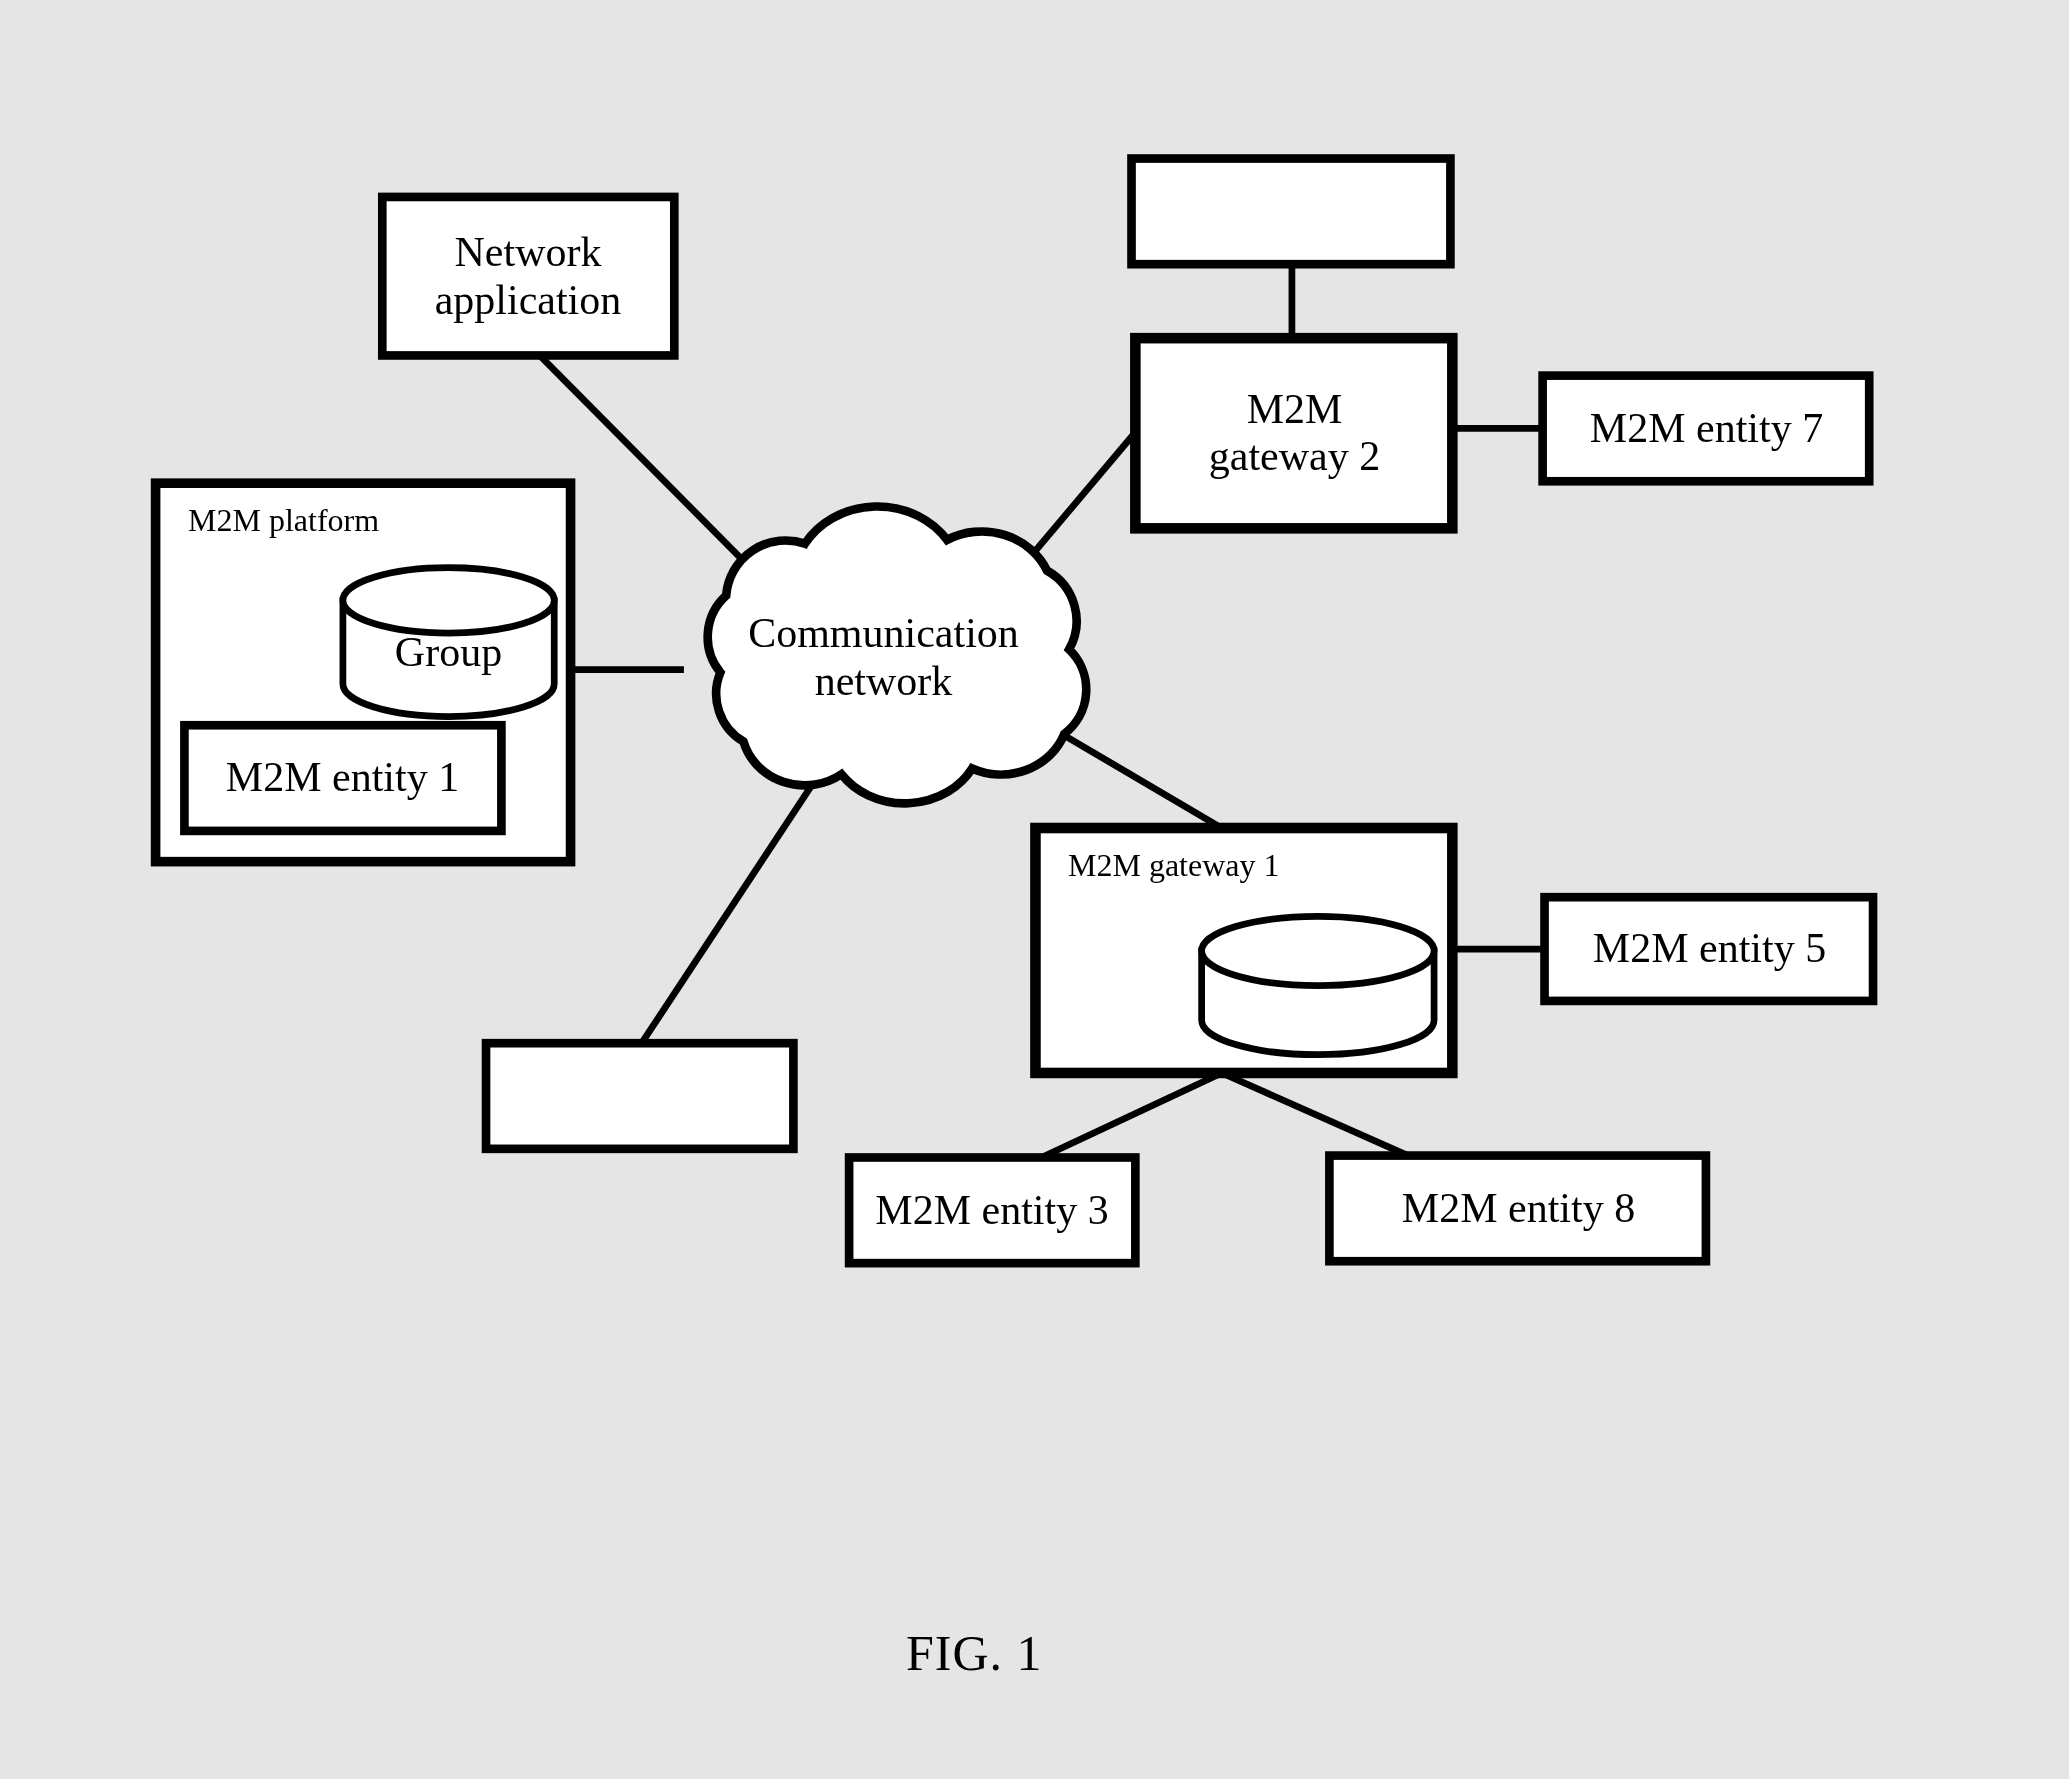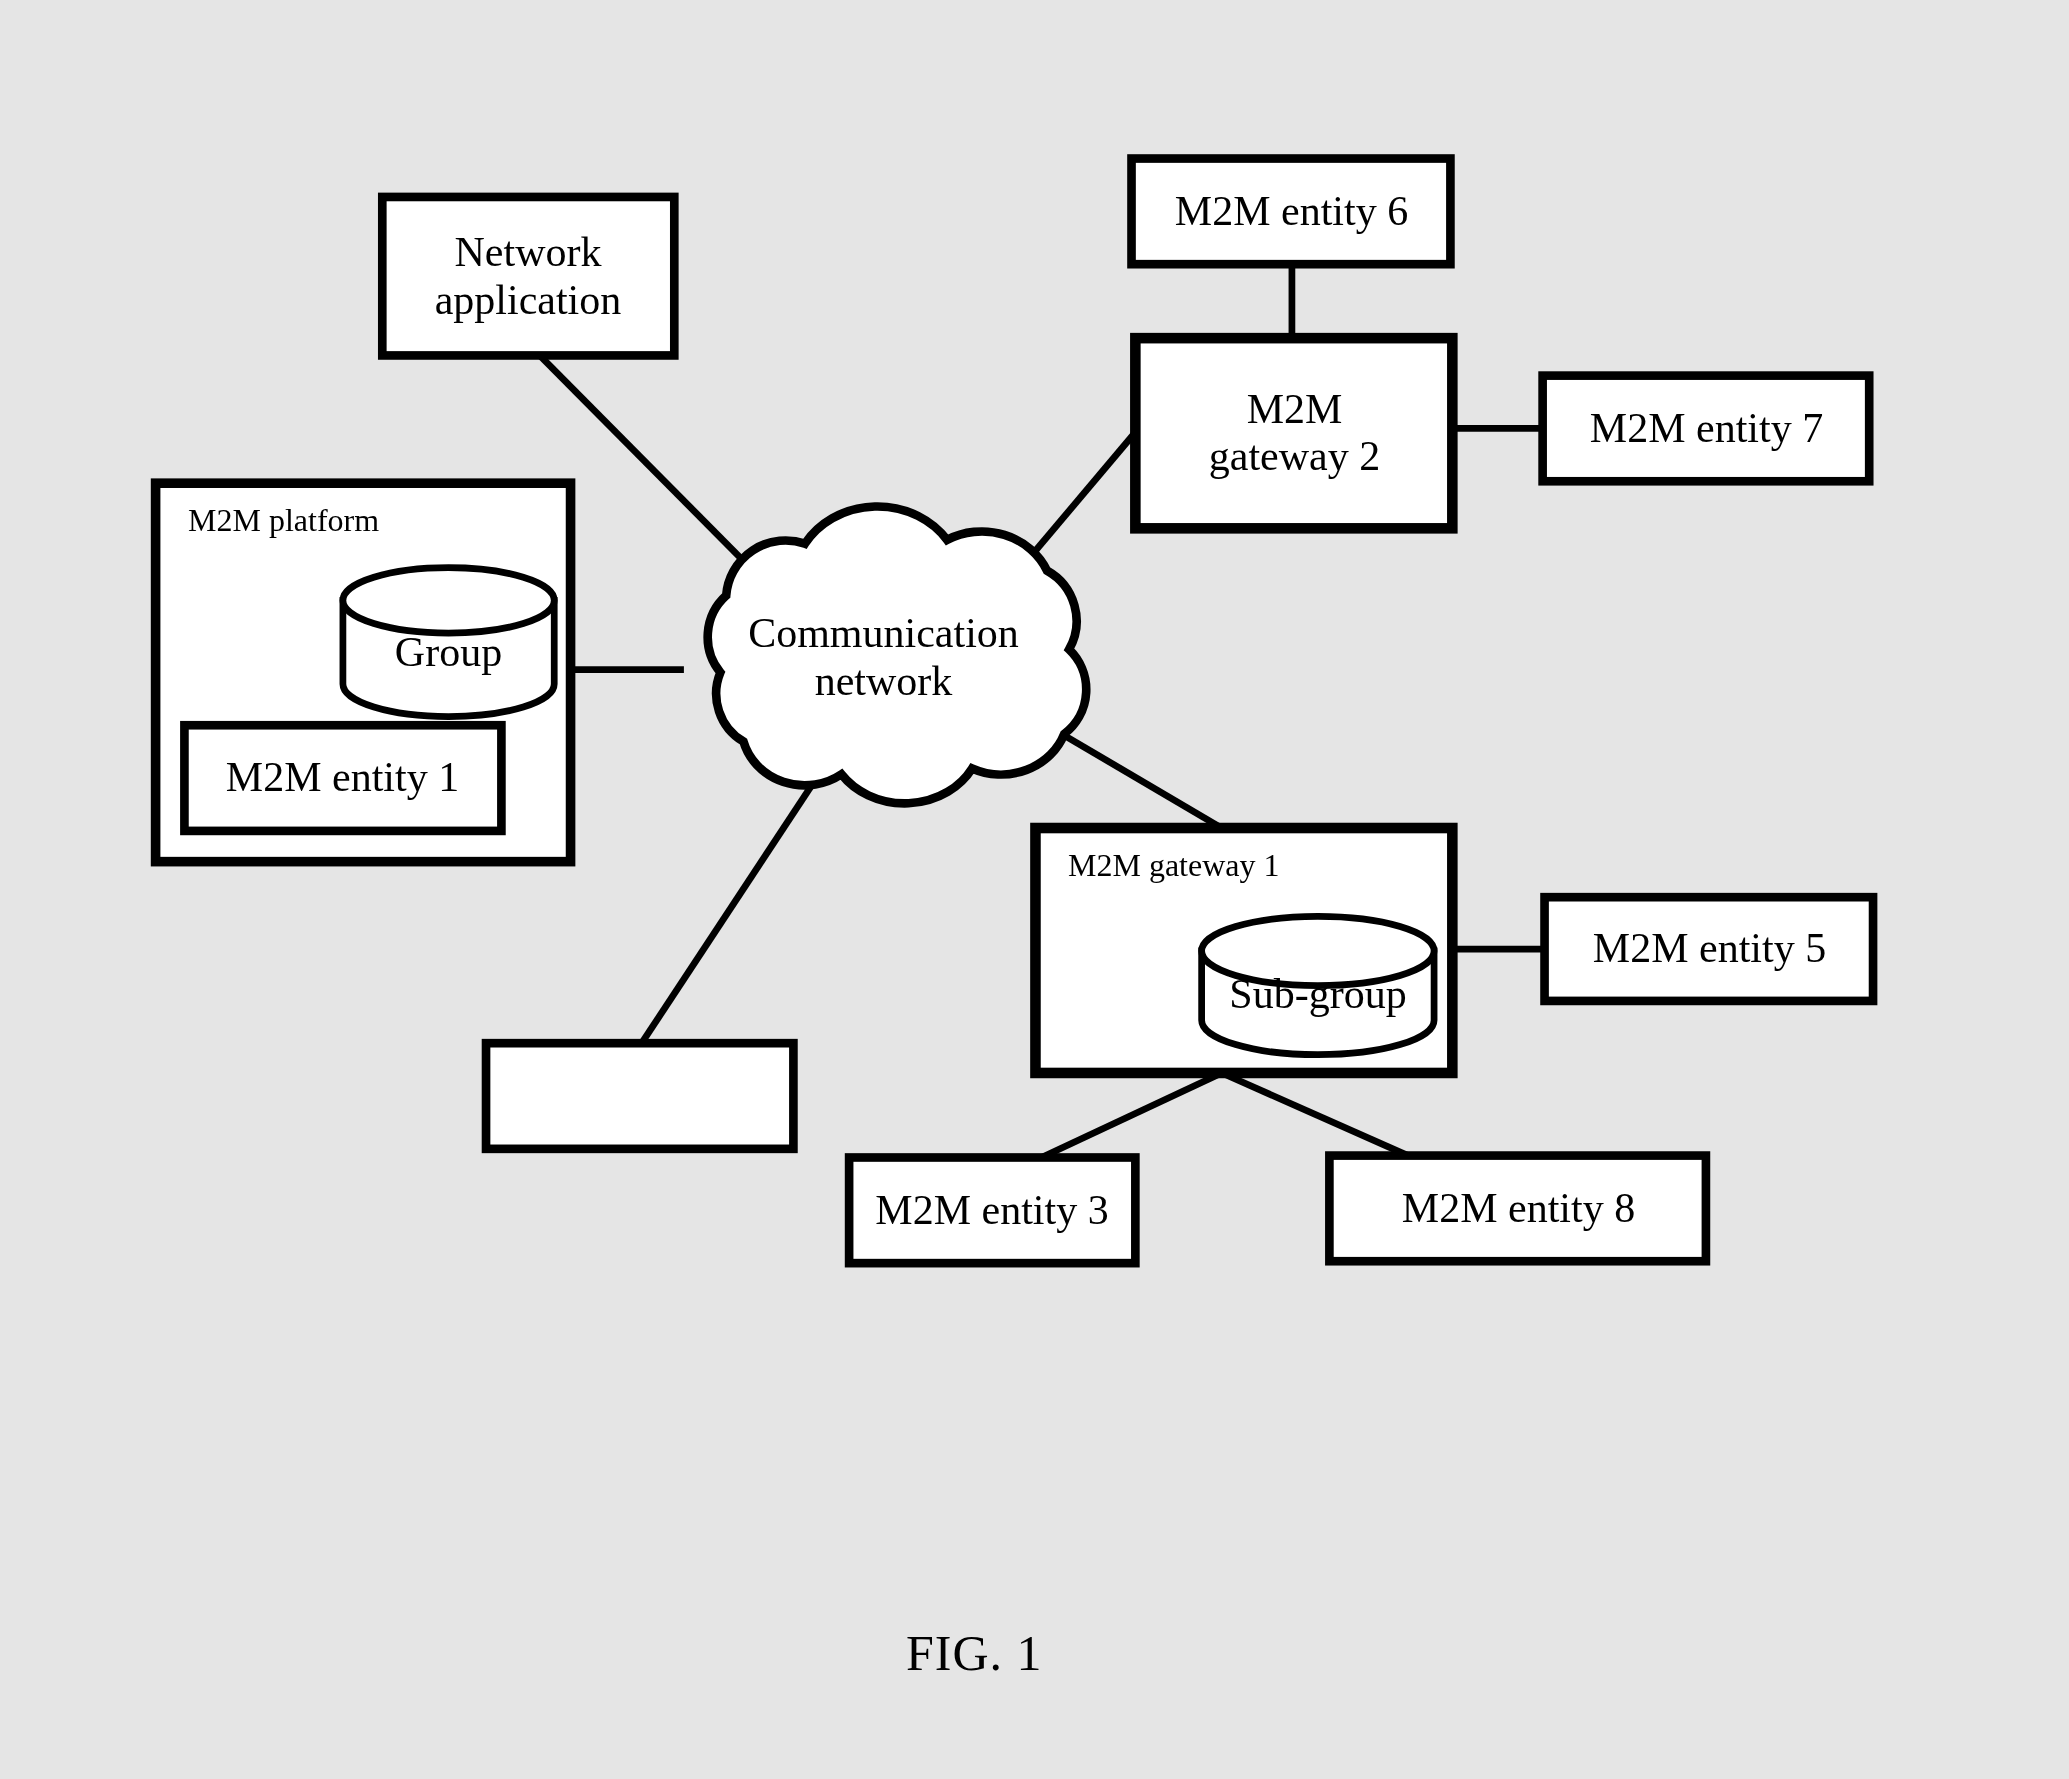--- a/index.html
+++ b/index.html
@@ -122,30 +122,28 @@
   <div class="box-title-label" style="left:188px; top:502px;">M2M platform</div>
 
   <div class="node-label" style="left:343px; top:605px; width:211px; height:96px;text-align:center;">Group</div>
 
   <div class="node-label" style="left:184px; top:725px; width:317px; height:106px;">M2M entity 1</div>
 
   <div class="node-label" style="left:682px; top:576px; width:403px; height:163px;">Communication
 network</div>
 
 
-  <div class="node-label" style="left:1132px; top:159px; width:319px; height:106px;">M2M entity 6</div>
 
   <div class="node-label" style="left:1136px; top:338px; width:317px; height:190px;">M2M
 gateway 2</div>
 
   <div class="node-label" style="left:1543px; top:376px; width:327px; height:106px;">M2M entity 7</div>
 
   <div class="box-title-label" style="left:1068px; top:847px;">M2M gateway 1</div>
 
-  <div class="node-label" style="left:1202px; top:956px; width:232px; height:77px;">Sub-group</div>
 
   <div class="node-label" style="left:1545px; top:897px; width:329px; height:104px;">M2M entity 5</div>
 
   <div class="node-label" style="left:849px; top:1158px; width:286px; height:106px;">M2M entity 3</div>
 
   <div class="node-label" style="left:1330px; top:1156px; width:377px; height:106px;">M2M entity 8</div>
 
   <div class="fig-caption" style="left:906px; top:1624px;">FIG. 1</div>
 
 </div>

